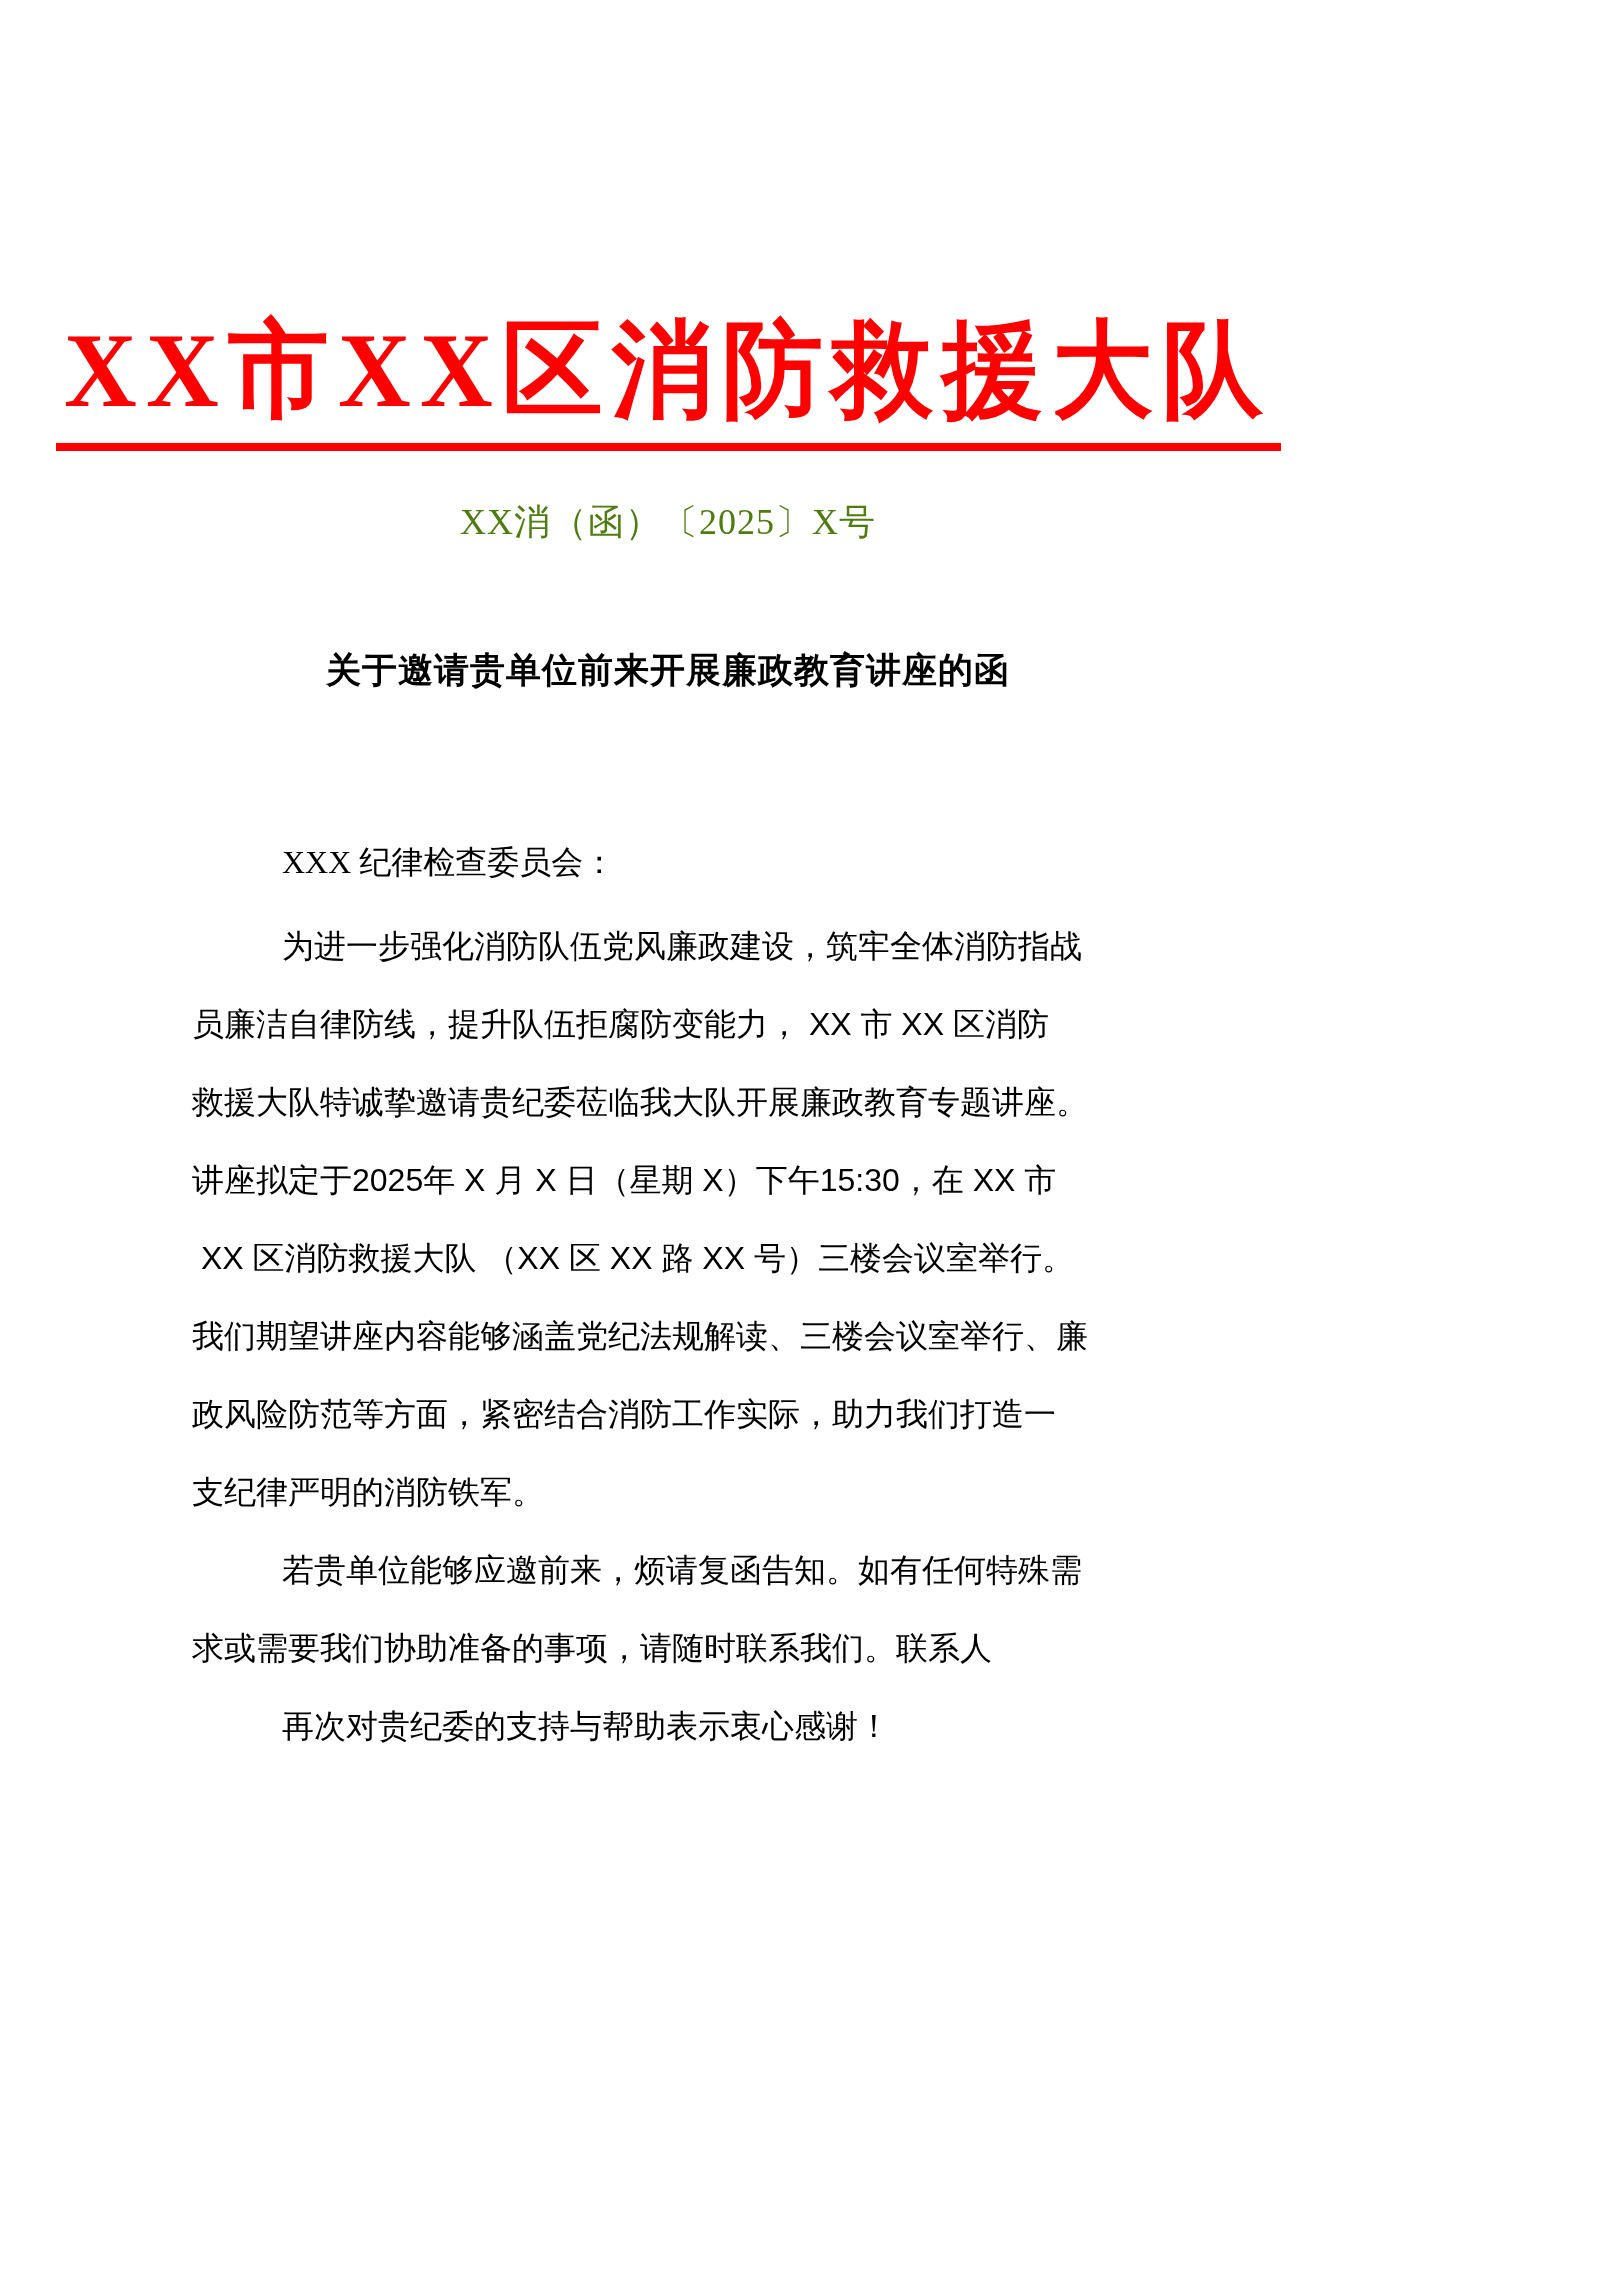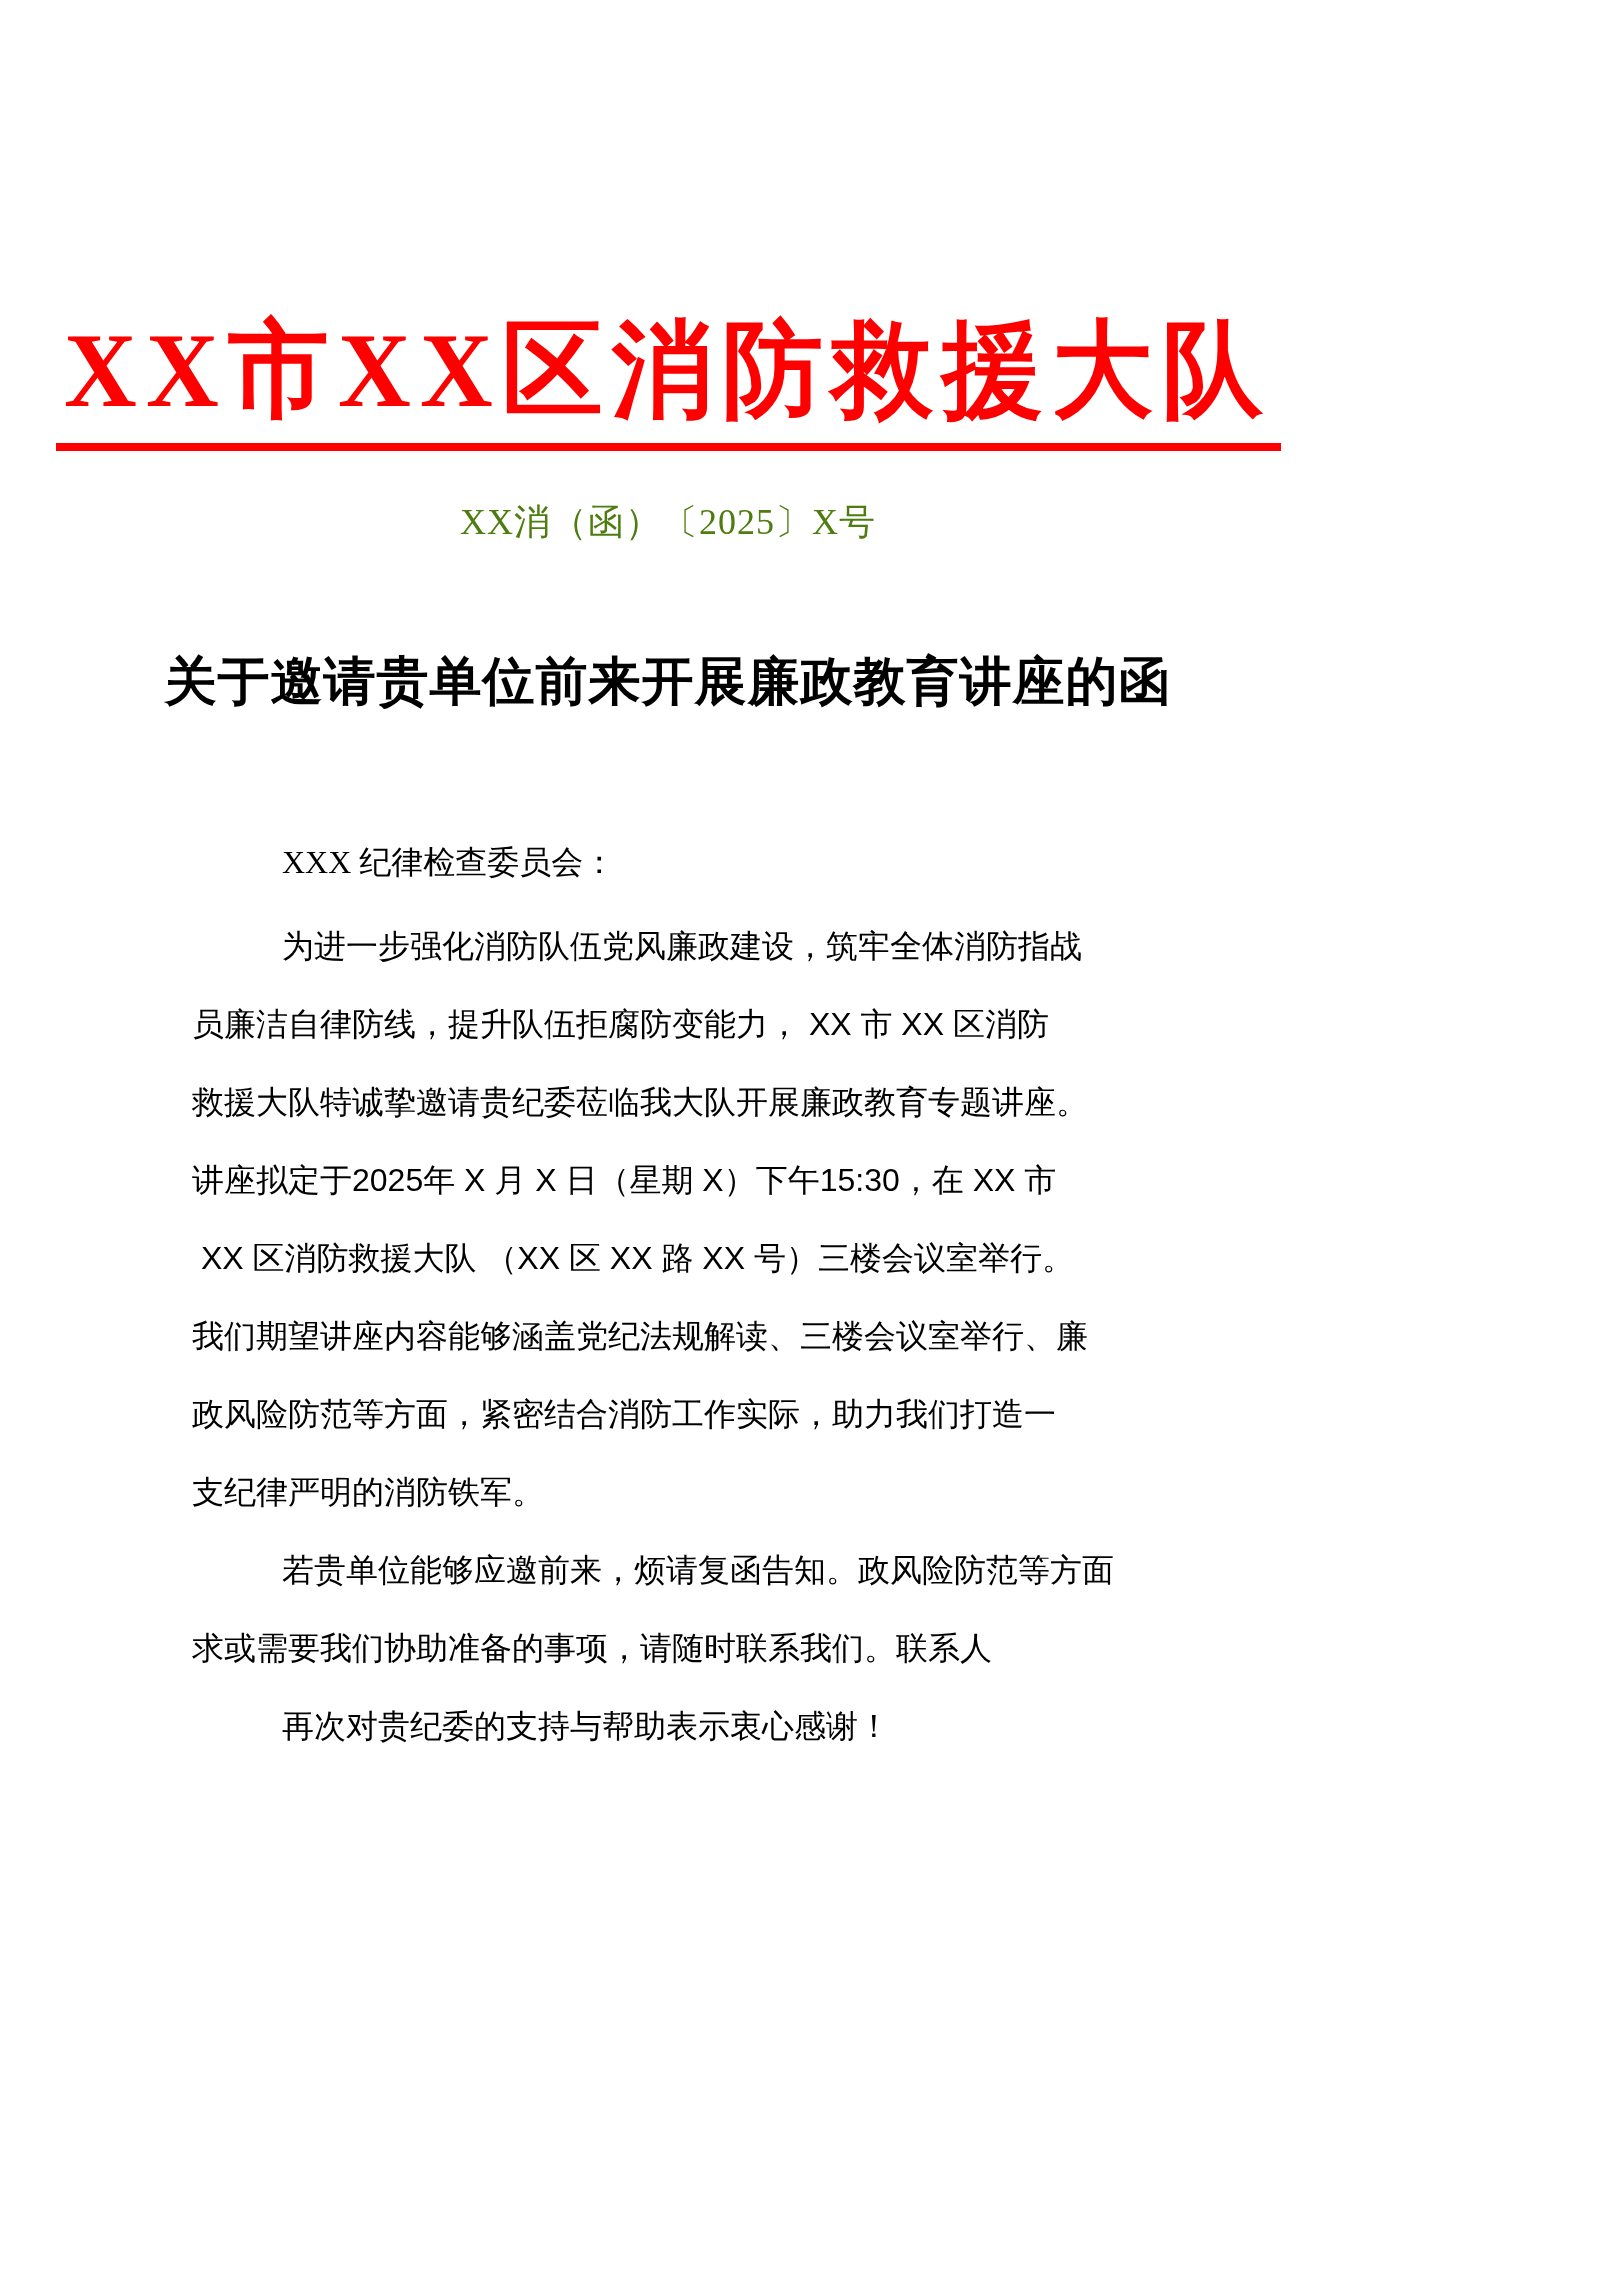--- a/index.html
+++ b/index.html
@@ -63,21 +63,21 @@
 
   
   .doc-title {
     position: absolute;
     left: 0;
     right: 0;
     top: 647px;
     text-align: center;
     font-family: "Liberation Sans", "DejaVu Sans", sans-serif;
     font-weight: 700;
-    font-size: 52px;
+    font-size: 35px;
     color: #000000;
     letter-spacing: 1px;
     white-space: nowrap;
   }
 
   
   .body-block {
     position: absolute;
     left: 192px;
     top: 823px;
@@ -126,21 +126,21 @@
       <div class="body-line">员廉洁自律防线，提升队伍拒腐防变能力， XX 市 XX 区消防</div>
       <div class="body-line">救援大队特诚挚邀请贵纪委莅临我大队开展廉政教育专题讲座。</div>
       <div class="body-line">讲座拟定于2025年 X 月 X 日（星期 X）下午15:30，在 XX 市</div>
       <div class="body-line"> XX 区消防救援大队 （XX 区 XX 路 XX 号）三楼会议室举行。</div>
       <div class="body-line">我们期望讲座内容能够涵盖党纪法规解读、三楼会议室举行、廉</div>
       <div class="body-line">政风险防范等方面，紧密结合消防工作实际，助力我们打造一</div>
       <div class="body-line">支纪律严明的消防铁军。</div>
     </div>
 
     <div>
-      <div class="body-line indent">若贵单位能够应邀前来，烦请复函告知。政风险防范等方面</div>
+      <div class="body-line indent">若贵单位能够应邀前来，烦请复函告知。如有任何特殊需</div>
       <div class="body-line">求或需要我们协助准备的事项，请随时联系我们。联系人</div>
     </div>
 
     <div>
       <div class="body-line indent">再次对贵纪委的支持与帮助表示衷心感谢！</div>
     </div>
 
   </div>
 
 </div>

